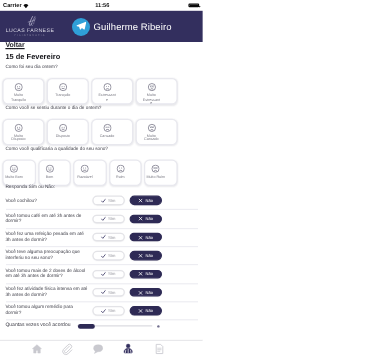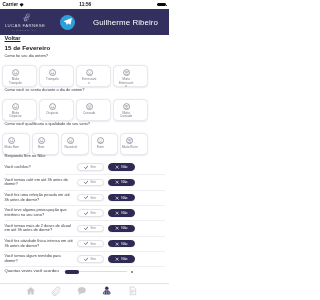--- a/index.html
+++ b/index.html
@@ -18,21 +18,21 @@
 .batt{width:9.3px;height:3.6px;border:0.45px solid #0b0b0b;border-radius:1px;position:relative;}
 .batt:before{content:"";position:absolute;left:0.4px;top:0.4px;bottom:0.4px;right:0.4px;background:#0b0b0b;border-radius:0.3px;}
 .batt:after{content:"";position:absolute;right:-1.3px;top:0.9px;width:0.85px;height:1.5px;background:#0b0b0b;border-radius:0 0.4px 0.4px 0;}
 
 
 .header{height:26px;flex:0 0 26px;background:#332f5e;display:flex;align-items:center;padding:0 0 0 2px;}
 .logo{width:46px;flex:0 0 46px;display:flex;flex-direction:column;align-items:center;justify-content:center;padding-top:1px;}
 .logo-mono{height:9px;display:block;line-height:0;padding-left:3px;}
 .logo-brand{font-size:4.3px;color:#dedce8;letter-spacing:0.38px;line-height:5.6px;white-space:nowrap;font-weight:400;margin-top:0.8px;}
 .logo-tag{font-size:2.0px;color:#8e8ba8;letter-spacing:1.0px;line-height:2.8px;white-space:nowrap;margin-top:0.4px;}
-.hdr-right{flex:1;display:flex;align-items:center;gap:18px;padding-left:12px;}
+.hdr-right{flex:1;display:flex;align-items:center;gap:3px;padding-left:12px;}
 .send-btn{width:15px;height:15px;border-radius:50%;background:#2f9fd8;display:flex;align-items:center;justify-content:center;flex:0 0 15px;}
 .pname{font-size:7.9px;color:#ffffff;font-weight:400;white-space:nowrap;letter-spacing:0.08px;}
 
 
 .content{flex:1 1 auto;overflow:hidden;background:#fff;padding:0 4.5px 0 4.5px;position:relative;font-size:0;line-height:0;}
 .back{font-size:5.8px;font-weight:700;color:#1a1a22;text-decoration:underline;text-underline-offset:0.6px;text-decoration-thickness:0.6px;display:block;width:16.5px;margin:0;line-height:6.2px;height:6.2px;}
 .datetitle{font-size:6.2px;font-weight:700;color:#141419;margin:2.8px 0 0 0;line-height:7px;height:7px;letter-spacing:0.02px;}
 .qprompt{font-size:3.9px;color:#3b3b45;margin:3.5px 0 5.7px 0;line-height:4.6px;letter-spacing:0.01px;}
 .optrow{display:flex;gap:1.6px;margin:0 0 -1.9px -2.5px;width:146px;}
 .opt{flex:1 1 0;min-width:0;border:0.4px solid #e8e8ee;border-radius:4.5px;background:#fff;

